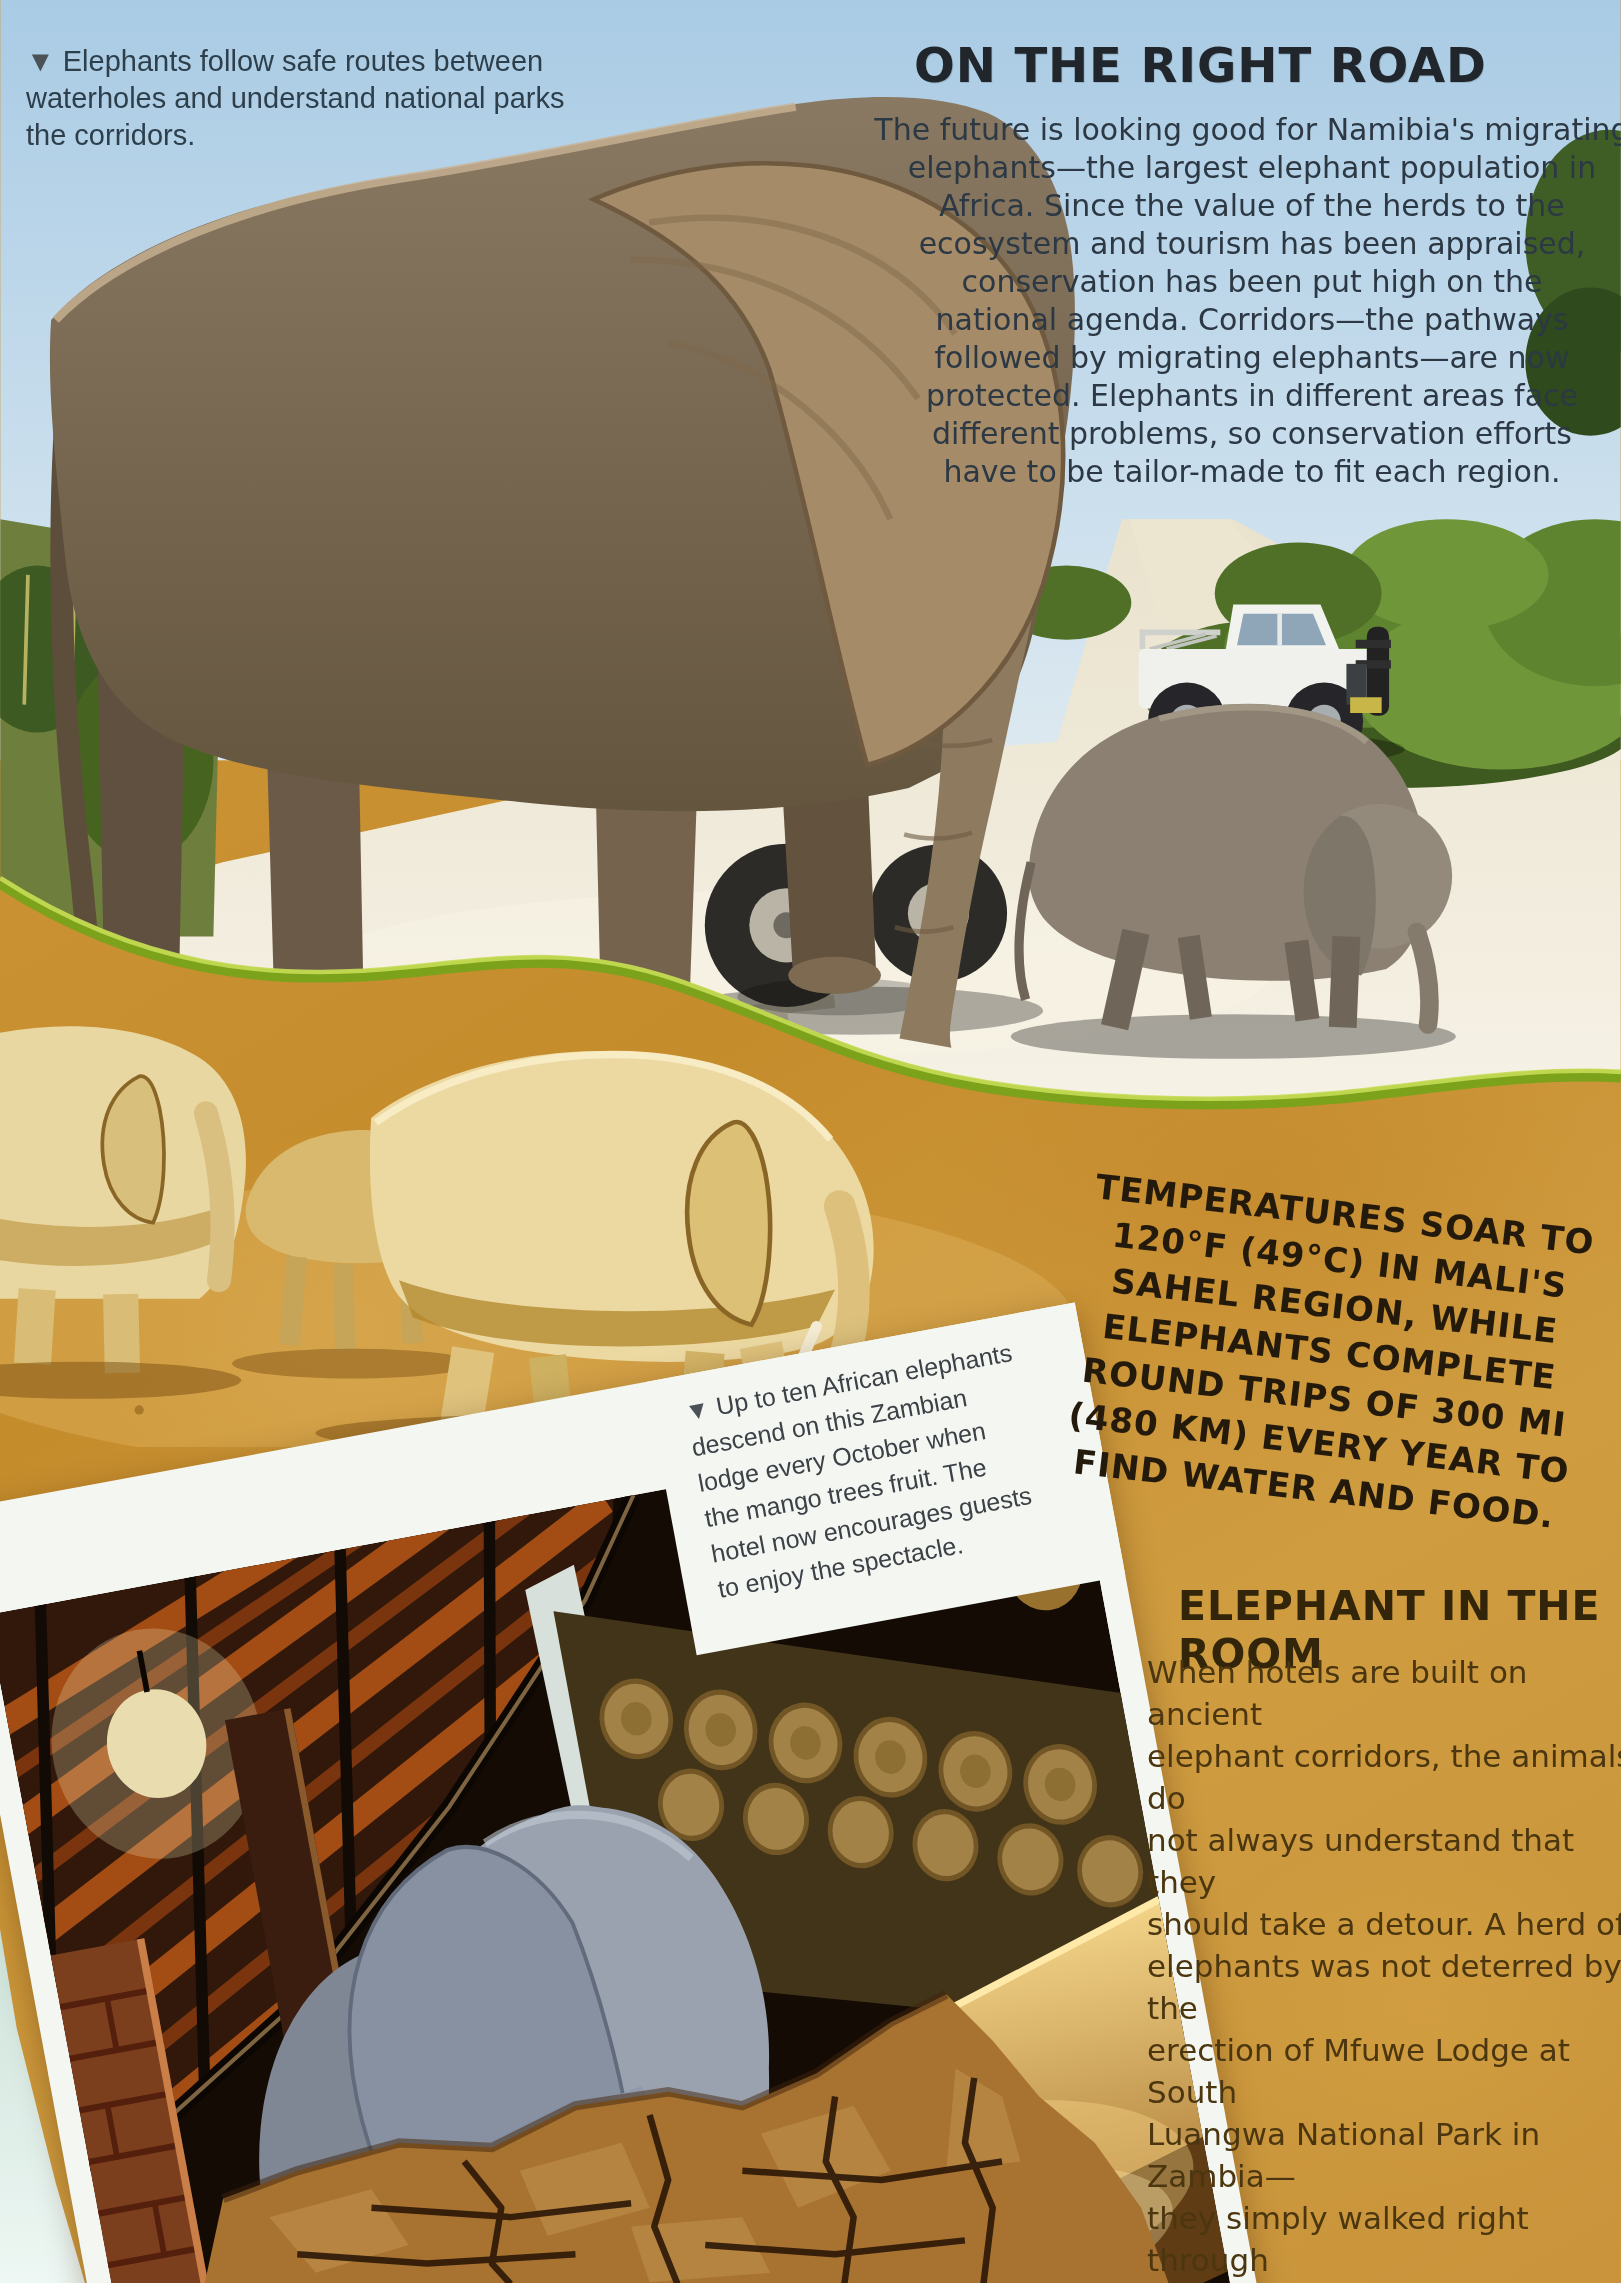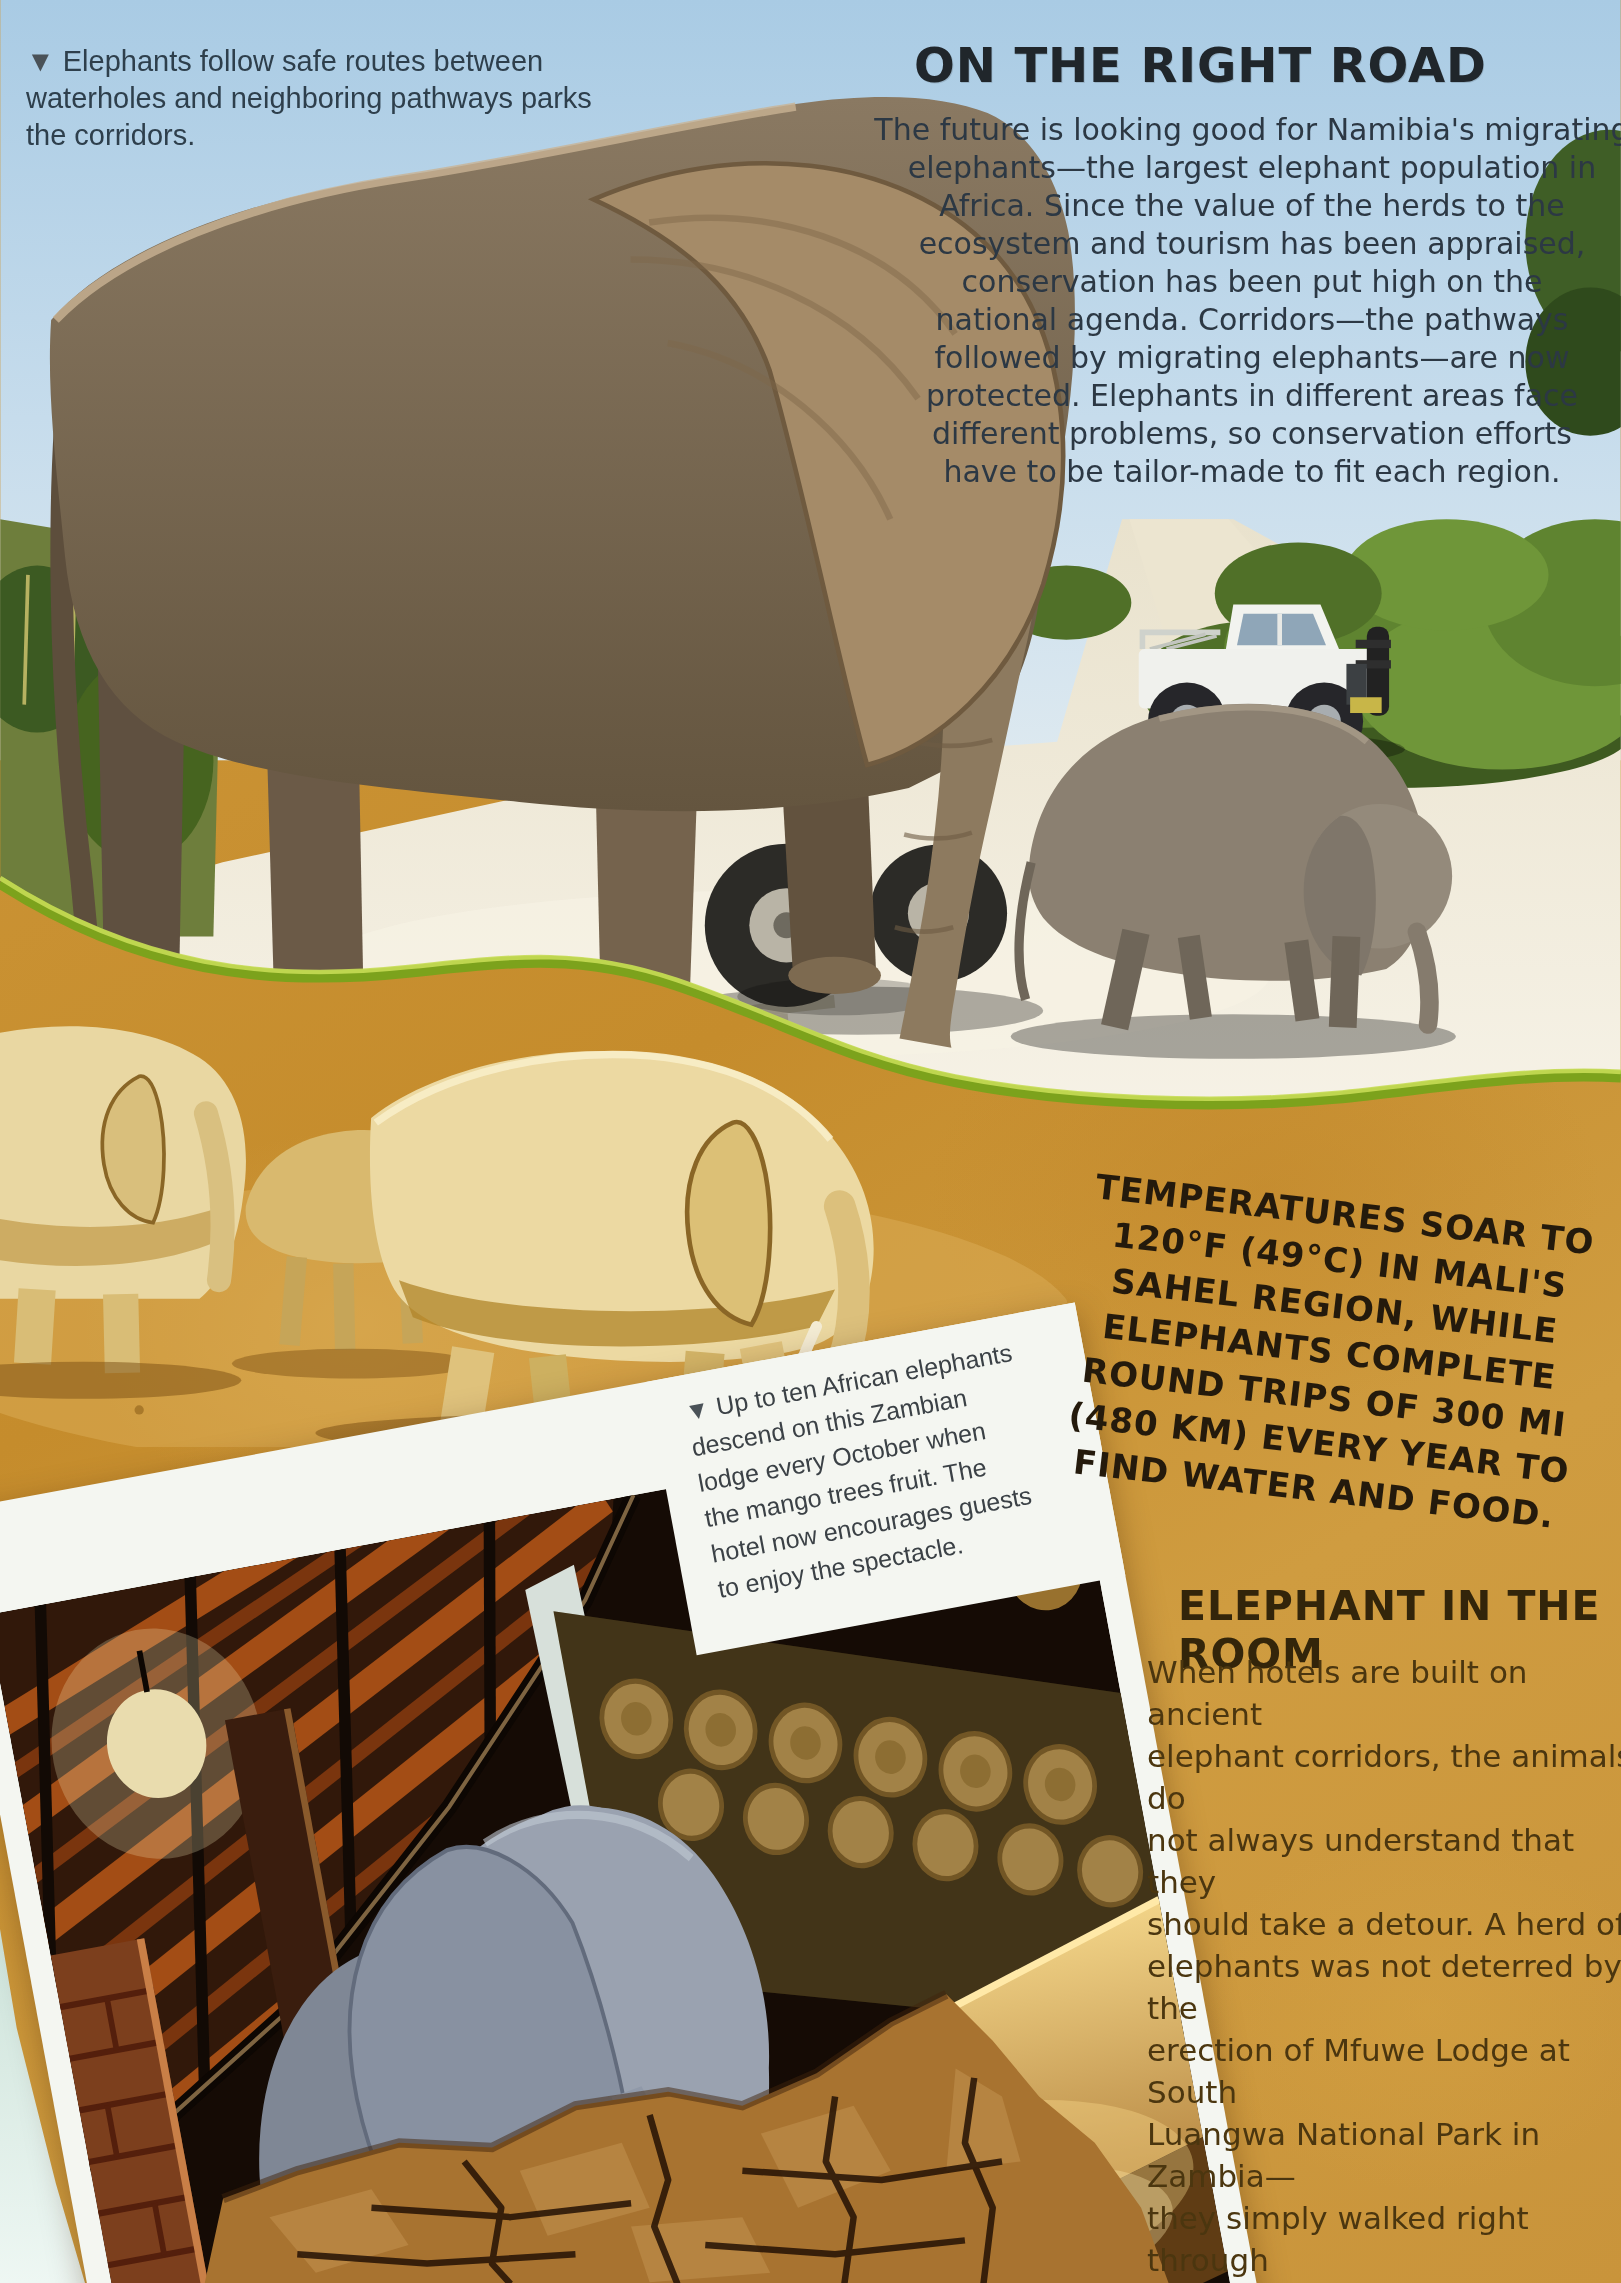--- a/index.html
+++ b/index.html
@@ -461,21 +461,21 @@
     </g>
 
     <g>
       <path d="M0,952 C150,1048 290,1064 440,1048 C560,1035 630,1028 730,1062 C850,1103 910,1142 1030,1166 C1150,1190 1310,1196 1440,1184 C1550,1173 1650,1155 1748,1161" stroke="#7ca21c" stroke-width="13" fill="none"></path>
       <path d="M0,947 C150,1043 290,1059 440,1043 C560,1030 630,1023 730,1057 C850,1098 910,1137 1030,1161 C1150,1185 1310,1191 1440,1179 C1550,1168 1650,1150 1748,1156" stroke="#c6dc55" stroke-width="5" fill="none" opacity=".9"></path>
     </g>
   </svg>
 
   <div class="abs photo-caption">
     <div><span class="marker">▼</span> <span>Elephants follow safe routes between</span></div>
-    <div>waterholes and neighboring pathways parks</div>
+    <div>waterholes and understand national parks</div>
     <div>the corridors.</div>
   </div>
 
   <div class="abs headline">ON THE RIGHT ROAD</div>
 
   <div class="abs article">
     <div>The future is looking good for Namibia's migrating</div>
     <div>elephants—the largest elephant population in</div>
     <div>Africa. Since the value of the herds to the</div>
     <div>ecosystem and tourism has been appraised,</div>

